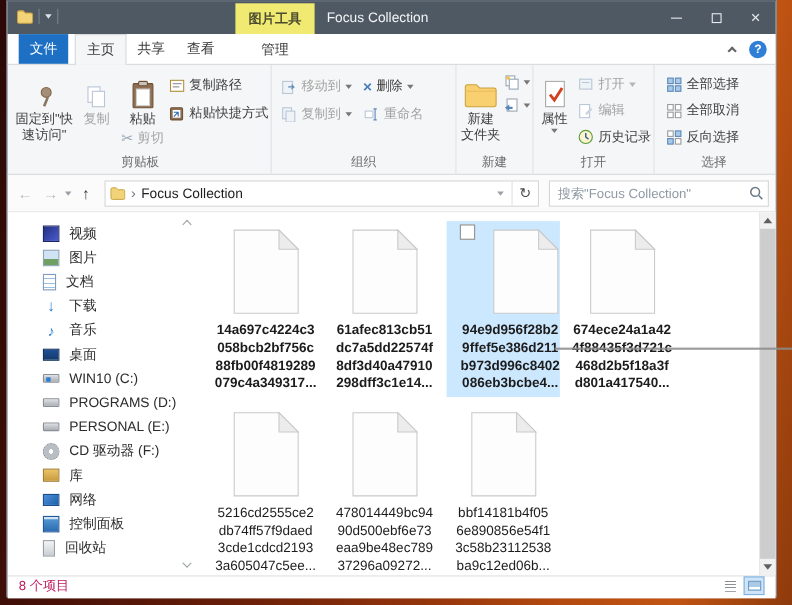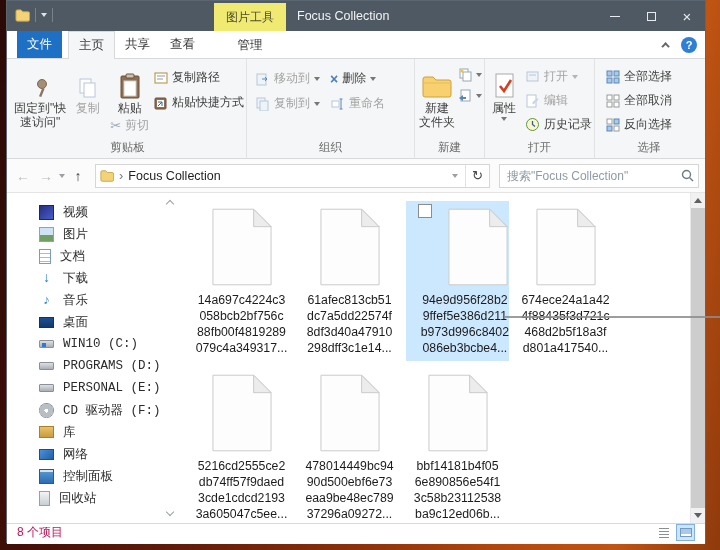--- a/index.html
+++ b/index.html
@@ -11,21 +11,21 @@
 
   .window { position:absolute; left:6px; top:0; width:700px; height:543px;
     background:#fff; border:1px solid #5a6672; display:flex; flex-direction:column; }
 
   
   .titlebar { height:30px; background:#4f5963; position:relative; flex:none; color:#fff; }
   .qat { position:absolute; left:8px; top:7px; display:flex; align-items:center; gap:5px; }
   .qat .sep { width:1px; height:14px; background:#78828d; }
   .tri-down-w { width:0; height:0; border-left:3px solid transparent; border-right:3px solid transparent; border-top:4px solid #dfe3e7; }
   .tooltab { position:absolute; left:207px; top:2px; width:72px; height:28px; background:#f0ea72;
-    color:#4c4d30; display:flex; align-items:center; justify-content:center; font-size:12px; }
+    color:#4c4d30; display:flex; align-items:center; justify-content:center; font-size:12px;font-weight:bold; }
   .win-title { position:absolute; left:290px; top:0; height:30px; line-height:30px; font-size:12.5px; color:#f2f4f6; }
   .wincontrols { position:absolute; right:0; top:0; height:30px; display:flex; }
   .wc { width:36px; height:30px; display:flex; align-items:center; justify-content:center; color:#e9ecef; }
   .ic-min { width:10px; height:1px; background:#e9ecef; }
   .ic-max { width:9px; height:9px; border:1px solid #e9ecef; }
   .ic-close { font-size:15px; line-height:1; }
 
   
   .tabrow { height:28px; background:#fff; position:relative; flex:none; display:flex; align-items:stretch;
     padding-left:10px; border-bottom:1px solid #d8d9da; font-size:12.5px; color:#3b3b3b; }
@@ -69,21 +69,21 @@
   .addr-refresh { width:24px; border-left:1px solid #e2e2e2; display:flex; align-items:center; justify-content:center;
     color:#4a4a4a; font-size:13px; }
   .searchbox { width:200px; height:24px; margin-left:6px; position:relative; flex:none; }
   .searchbox input { width:100%; height:100%; border:1px solid #d6d6d6; background:#fff; padding:0 22px 0 7px;
     font-size:12px; color:#444; font-family:inherit; }
   .searchbox input::placeholder { color:#8f9aa4; }
   .mag { position:absolute; right:5px; top:5px; }
 
   
   .main { flex:none; height:330px; display:flex; background:#fff; position:relative; }
-  .sidebar { width:170px; flex:none; padding-top:8px; position:relative; overflow:hidden;font-family:Liberation Mono, monospace; }
+  .sidebar { width:170px; flex:none; padding-top:8px; position:relative; overflow:hidden; }
   .snav-item { display:flex; align-items:center; gap:9px; height:22px; padding-left:32px; font-size:12.5px; color:#2b2b2b; }
   .si { width:15px; height:15px; flex:none; display:inline-flex; align-items:center; justify-content:center; font-size:13px; }
   .sb-scroll-up { position:absolute; right:4px; top:8px; width:6px; height:6px; border-left:1.5px solid #9aa0a5; border-top:1.5px solid #9aa0a5; transform:rotate(45deg); }
   .sb-scroll-dn { position:absolute; right:4px; bottom:8px; width:6px; height:6px; border-left:1.5px solid #9aa0a5; border-top:1.5px solid #9aa0a5; transform:rotate(225deg); }
 
   
   .si-video { background:linear-gradient(135deg,#23307f,#4a5ccf); border:1px solid #1c2666; }
   .si-pic { background:linear-gradient(180deg,#cfe3f5 55%,#6f9f62 55%); border:1px solid #8fa3b5; }
   .si-doc { background:repeating-linear-gradient(180deg,#fff 0 3px,#9cc0e0 3px 4px); border:1px solid #7d9cc0; width:12px; }
   .si-dl { color:#2b7cd3; font-weight:bold; font-size:14px; }
@@ -94,21 +94,21 @@
   .si-cd { background:radial-gradient(circle at 50% 50%,#fff 0 2px,#b9bec4 2px 7px,#878d93 7px); border-radius:50%; }
   .si-lib { background:linear-gradient(180deg,#e9c268,#c99c3f); border:1px solid #a87f2c; height:12px; }
   .si-net { background:linear-gradient(135deg,#4a90d9,#1f5fa8); border:1px solid #1b4f8c; height:11px; }
   .si-cpl { background:linear-gradient(180deg,#5a9bd5,#2b6cb3); border:1px solid #235b99;
     box-shadow:inset 0 2px 0 #cfe3f5; }
   .si-bin { background:linear-gradient(180deg,#f2f4f6,#c9ced3); border:1px solid #9aa0a5; width:11px; }
 
   
   .filepane { flex:1; position:relative; overflow:hidden; }
   .frow { display:flex; gap:5px; padding-left:13px; }
-  .frow.r1 { margin-top:8px; }
+  .frow.r1 { margin-top:8px;font-weight:bold; }
   .frow.r2 { margin-top:6px; }
   .fcell { width:103px; height:160px; position:relative; display:flex; flex-direction:column; align-items:center; }
   .fcell.selected { background:#cce8ff;align-items:flex-end; }
   .ficon { margin-top:6px; }
   .fname { font-size:12.3px; line-height:16px; text-align:center; color:#1c1c1c; margin-top:2px; }
   .fcheck { position:absolute; left:12px; top:3px; width:14px; height:14px; background:#fff; border:1px solid #8c8c8c; }
 
   
   .vscroll { width:15px; flex:none; background:#f1f1f1; border-left:1px solid #e8e8e8; display:flex;
     flex-direction:column; align-items:center; }

